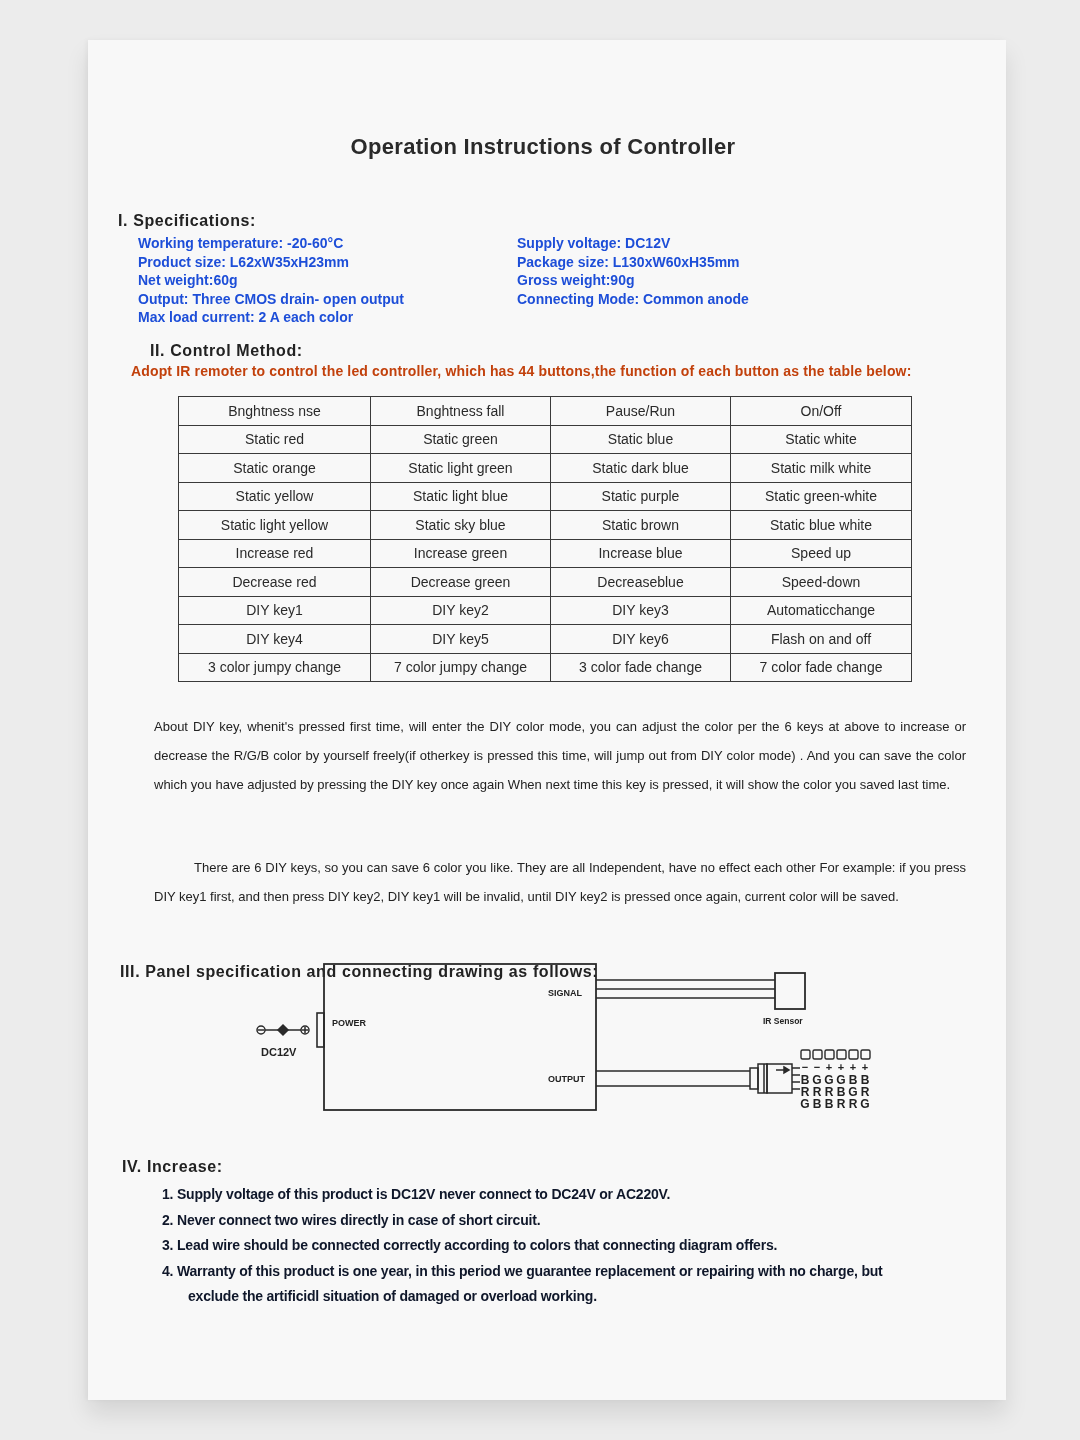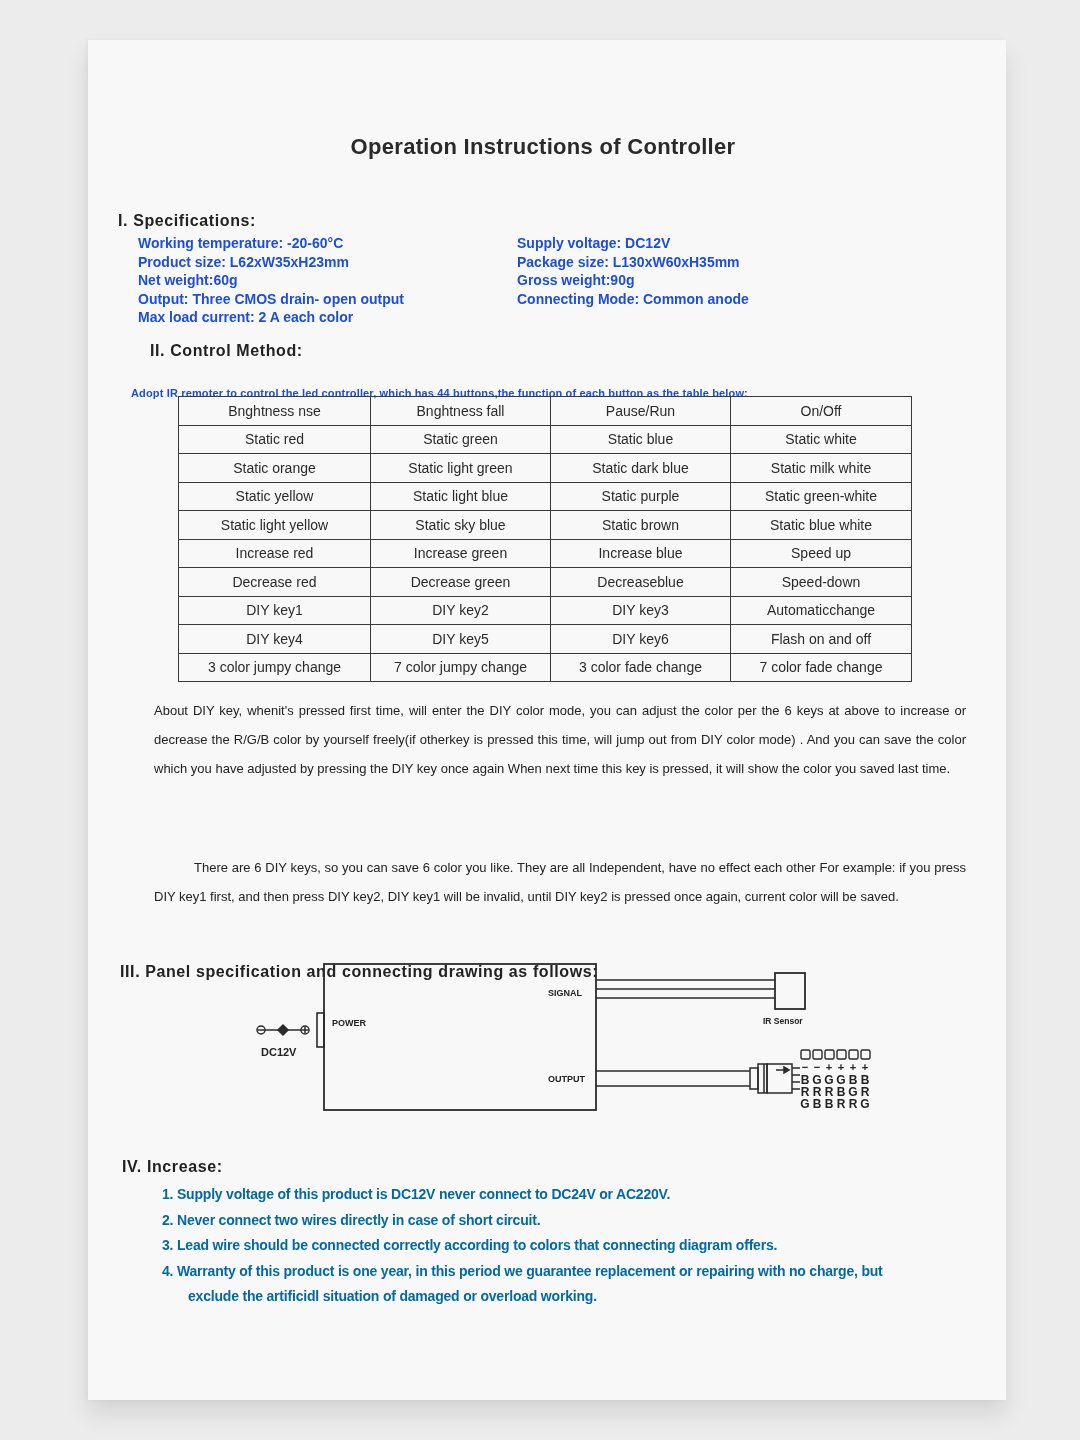--- a/index.html
+++ b/index.html
@@ -16,32 +16,32 @@
     box-shadow: 0 14px 22px rgba(0,0,0,0.10), -2px 0 4px rgba(0,0,0,0.04);
   }
   .abs { position:absolute; }
   .title {
     left:0; width:1086px; top:134px; text-align:center;
     font-size:22px; font-weight:bold; color:#2a2a2a; letter-spacing:0.3px;
   }
   .sec-head { font-size:16px; font-weight:bold; color:#222; letter-spacing:0.6px; }
   .spec { font-size:14px; font-weight:bold; line-height:18.5px; color:#1d4ed8; }
   .spec div { white-space:nowrap; }
-  .intro { font-size:11px; font-weight:bold; color:#1d4ed8; white-space:nowrap; letter-spacing:0.15px;margin-top:24px; }
+  .intro { font-size:14px; font-weight:bold; color:#c2410c; white-space:nowrap; letter-spacing:0.15px; }
   table.keys {
     position:absolute; left:178px; top:396px; width:733px;
     border-collapse:collapse; table-layout:fixed;
   }
   table.keys td {
     border:1.6px solid #3a3a3a; height:27.5px; padding:0;
     text-align:center; font-size:14px; color:#2a2a2a; white-space:nowrap;
   }
   .para { font-size:13px; color:#222; line-height:29px; }
   .para p { margin:0; }
-  .warn { font-size:14px; font-weight:bold; color:#0369a1; line-height:25.5px; letter-spacing:-0.2px; }
+  .warn { font-size:14px; font-weight:bold; color:#0f172a; line-height:25.5px; letter-spacing:-0.2px; }
   .warn div { white-space:nowrap; }
   svg text { font-family:"Liberation Sans", sans-serif; font-weight:bold; fill:#222; }
 </style>
 </head>
 <body>
 
 <div class="paper"></div>
 
 <div class="abs title">Operation Instructions of Controller</div>
 
@@ -127,21 +127,21 @@
       </tr>
       <tr>
         <td>3 color jumpy change</td>
         <td>7 color jumpy change</td>
         <td>3 color fade change</td>
         <td>7 color fade change</td>
       </tr>
     </tbody>
 </table>
 
-<div class="abs para" style="left:154px; top:696px; width:812px; text-align:justify;">
+<div class="abs para" style="left:154px; top:712px; width:812px; text-align:justify;">
   <p>About DIY key, whenit's pressed first time, will enter the DIY color mode, you can adjust the color per the 6 keys at above to increase or decrease the R/G/B color by yourself freely(if otherkey is pressed this time, will jump out from DIY color mode) . And you can save the color which you have adjusted by pressing the DIY key once again When next time this key is pressed, it will show the color you saved last time.</p>
 </div>
 <div class="abs para" style="left:154px; top:853px; width:812px; text-align:justify; text-indent:40px;">
   <p>There are 6 DIY keys, so you can save 6 color you like. They are all Independent, have no effect each other For example: if you press DIY key1 first, and then press DIY key2, DIY key1 will be invalid, until DIY key2 is pressed once again, current color will be saved.</p>
 </div>
 
 <div class="abs sec-head" style="left:120px; top:963px;">III. Panel specification and connecting drawing as follows:</div>
 
 <svg class="abs" style="left:0; top:0;" width="1080" height="1440">
 

